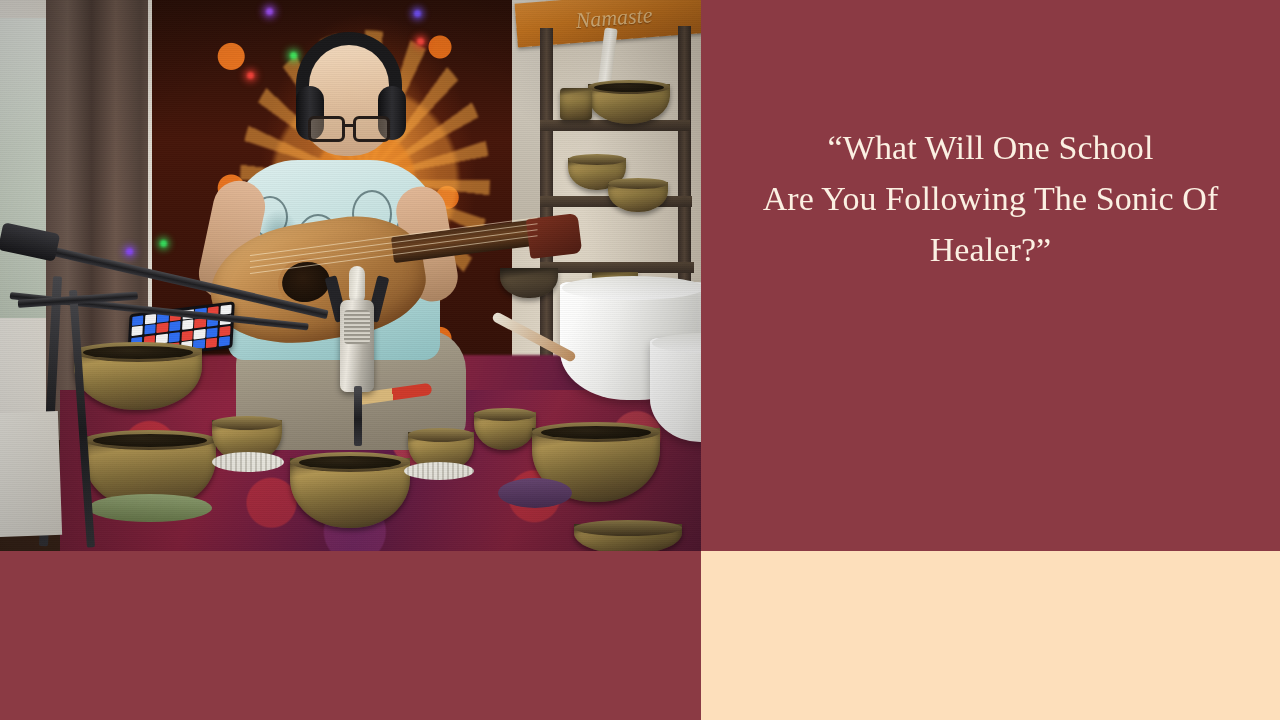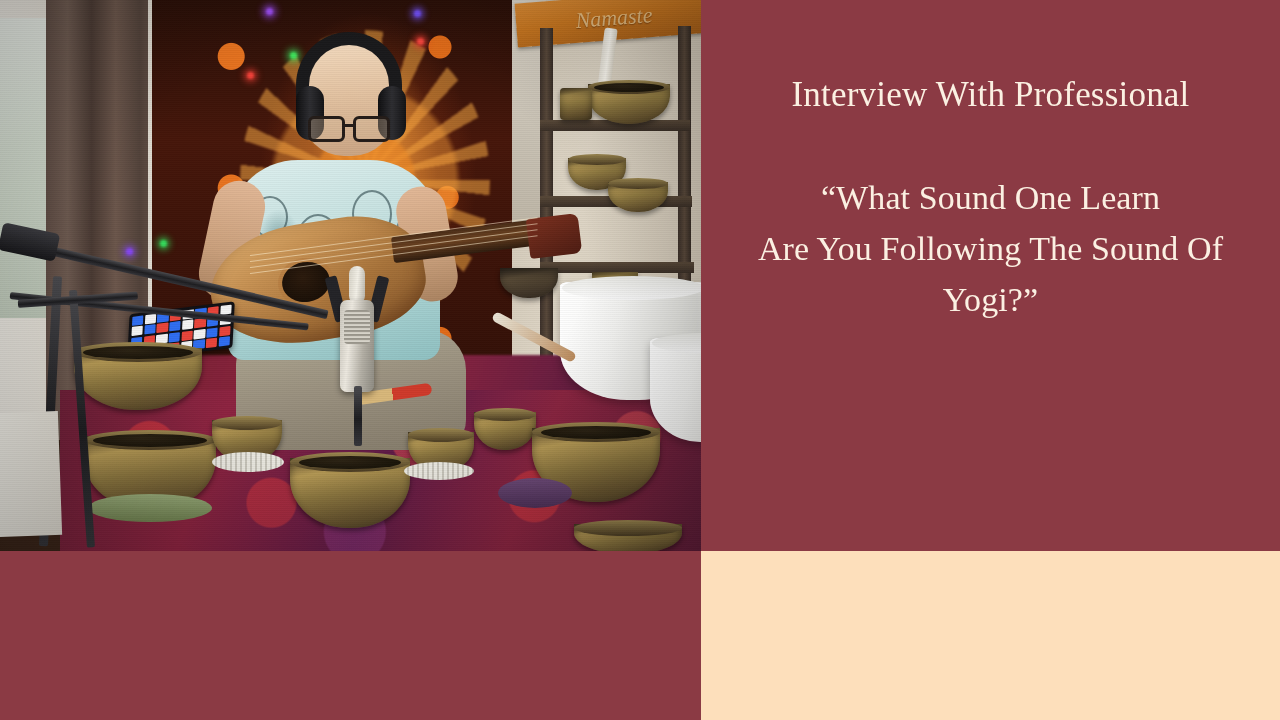--- a/index.html
+++ b/index.html
@@ -537,24 +537,23 @@
 
     <div class="whitebox"></div>
 
     <div class="photo-grain"></div>
     <div class="photo-vignette"></div>
   </div>
 
   <div id="text-panel">
 
     <div id="headline">
-      <span class="hl-line">Interview With Professional</span>
     </div>
 
     <div id="quote">
-      <span class="q-line">“What Sound One Learn</span>
-      <span class="q-line">Are You Following The Sound Of</span>
-      <span class="q-line">Yogi?”</span>
+      <span class="q-line">“What Will One School</span>
+      <span class="q-line">Are You Following The Sonic Of</span>
+      <span class="q-line">Healer?”</span>
     </div>
 
   </div>
 
 </div>
 
 </body></html>

